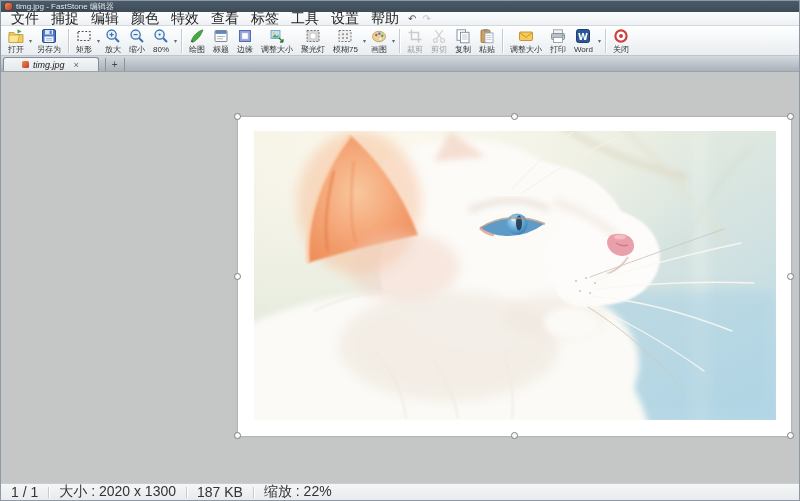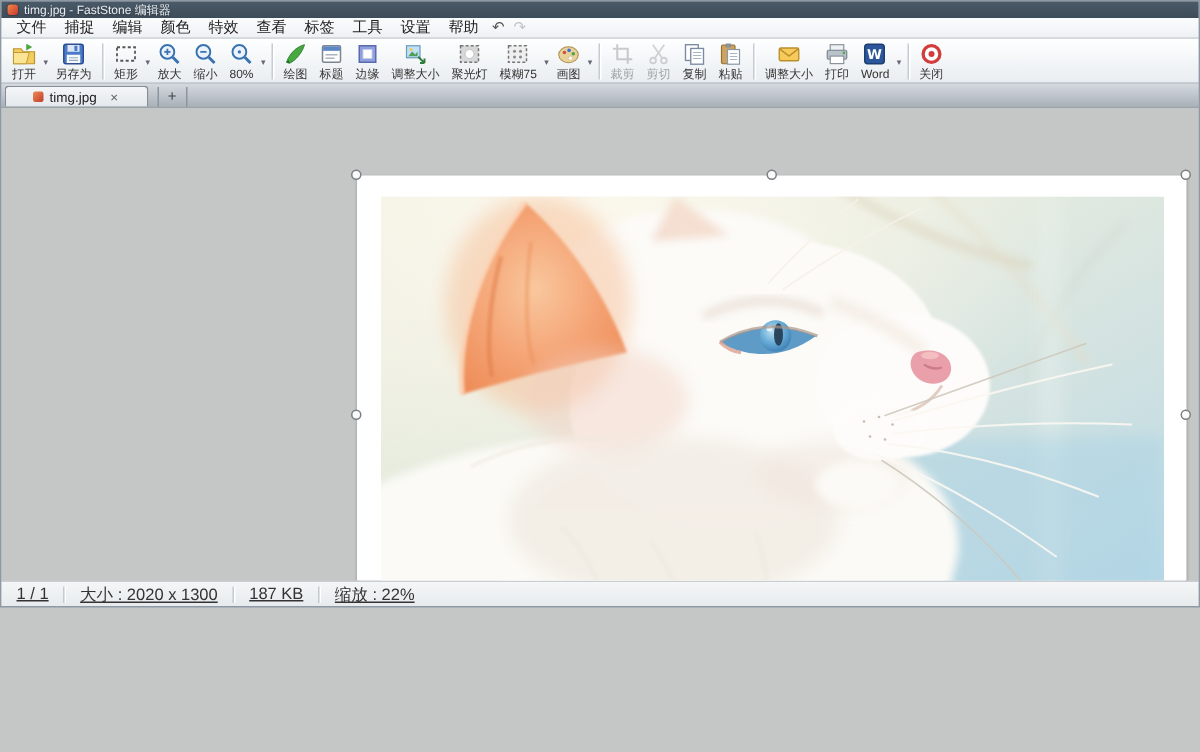--- a/index.html
+++ b/index.html
@@ -1,34 +1,34 @@
 <!DOCTYPE html>
 <html><head>
 <meta charset="utf-8">
 <style>
   * { margin:0; padding:0; box-sizing:border-box; }
   html,body { width:800px; height:501px; overflow:hidden;
     font-family:"Liberation Sans", sans-serif; background:#c5c7c6; }
-  .window { width:800px; height:405px; display:flex; flex-direction:column;
+  .window { width:800px; height:501px; display:flex; flex-direction:column;
     border:1px solid #8d99a5;justify-content:flex-end; }
 
   
   .titlebar { height:11px; background:linear-gradient(#4b5a68,#3e4c59);
     display:flex; align-items:center; padding:0 4px; flex:0 0 auto; }
   .app-icon { width:7px; height:7px; border-radius:2px;
     background:linear-gradient(135deg,#f08a4b,#c8372b); margin-right:4px; flex:0 0 auto;
     box-shadow:0 0 1px #000; }
   .title-text { color:#e9eef3; font-size:8px; line-height:11px; white-space:nowrap;
     text-shadow:0 1px 1px #2a343d; }
 
   
   .menubar { height:14px; background:linear-gradient(#fbfcfd,#eef1f4);
     border-bottom:1px solid #d4d9de; display:flex; align-items:center;
     padding:0 4px; flex:0 0 auto; }
-  .menu-item { font-size:10px; color:#222; padding:0 6px; line-height:13px; cursor:default; }
+  .menu-item { font-size:14px; color:#222; padding:0 6px; line-height:13px; cursor:default; }
   .mini-undo { font-size:10px; color:#555; padding:0 3px; line-height:12px; }
   .mini-redo { font-size:10px; color:#c0c4c8; padding:0 3px; line-height:12px; }
 
   
   .toolbar { height:30px; background:linear-gradient(#feffff,#e9edf1);
     border-bottom:1px solid #bfc6cd; display:flex; align-items:center;
     padding:0 3px; flex:0 0 auto; }
   .tbtn { display:flex; flex-direction:column; align-items:center; justify-content:center;
     height:28px; padding:0 4px; border-radius:2px; position:relative; cursor:default; }
   .tbtn .ticon { height:16px; display:flex; align-items:flex-end; }
@@ -38,41 +38,41 @@
   .tbtn.disabled { opacity:.42; filter:grayscale(1); }
   .tsep { width:1px; height:24px; background:#c6ccd3; margin:0 3px; flex:0 0 auto;
     box-shadow:1px 0 0 #fff; }
 
   
   .tabstrip { height:16px; background:linear-gradient(#d4d9de,#a9b1b9);
     display:flex; align-items:flex-end; padding:0 2px; flex:0 0 auto;
     border-bottom:1px solid #9aa2aa; }
   .tab { height:14px; background:linear-gradient(#f4f6f8,#e4e8ec);
     border:1px solid #858e96; border-bottom:none; border-radius:3px 3px 0 0;
-    display:flex; align-items:center; padding:0 18px; min-width:86px; }
+    display:flex; align-items:center; padding:0 18px; min-width:86px;font-style:italic; }
   .tab-icon { width:7px; height:7px; border-radius:1.5px;
     background:linear-gradient(135deg,#ef8c52,#bf3b2c); margin-right:4px; flex:0 0 auto; }
   .tab-label { font-size:9px; color:#222; flex:1 1 auto; white-space:nowrap; }
   .tab-close { font-size:9px; color:#666; margin-left:8px; line-height:10px; padding:0 1px; }
   .newtab { height:13px; width:20px; margin-left:6px; display:flex; align-items:center;
     justify-content:center; font-size:10px; color:#444;
     border-left:1px solid #8c949c; border-right:1px solid #8c949c; }
 
   
   .canvas { flex:1 1 auto; position:relative; background:#c5c7c6; overflow:hidden; }
   .photo-frame { position:absolute; left:237px; top:45px; width:553px; height:319px;
     background:#fff; box-shadow:0 0 2px rgba(0,0,0,.25); }
   .photo { position:absolute; left:16px; top:14px; width:522px; height:289px; display:block; }
   .handle { position:absolute; width:7px; height:7px; border-radius:50%;
     background:#fafafa; border:1px solid #7a7f84; box-shadow:0 0 1px #fff inset; }
 
   
   .statusbar { height:17px; background:linear-gradient(#f4f6f7,#e8ebed);
     border-top:1px solid #c9ced3; display:flex; align-items:center;
-    font-size:11px; color:#333; flex:0 0 auto;text-decoration:underline; }
+    font-size:14px; color:#333; flex:0 0 auto; }
   .st-seg { padding:0 10px; white-space:nowrap; }
   .st-sep { width:1px; height:11px; background:#c4cacf; box-shadow:1px 0 0 #fff; }
 
   svg.ic { width:16px; height:16px; display:block; }
 </style>
 </head>
 <body>
 
 <div class="window">
 

